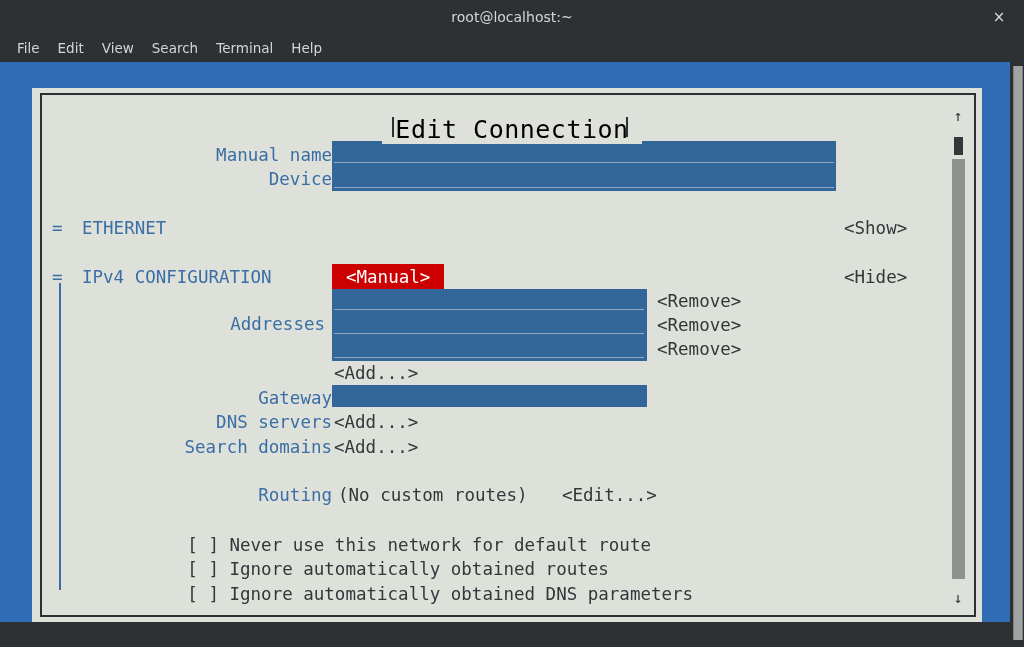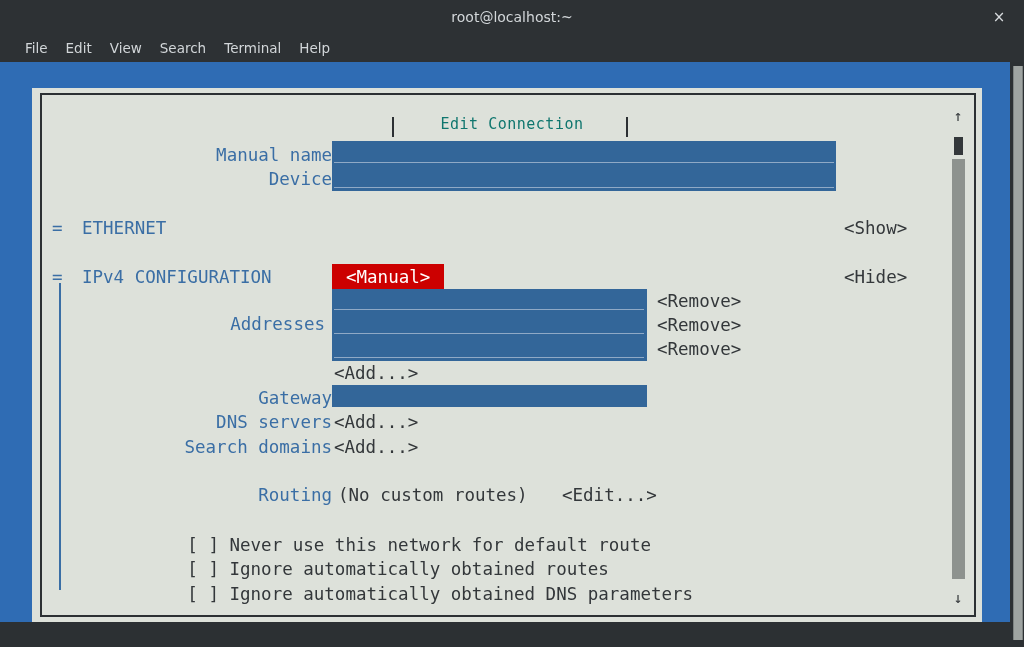--- a/index.html
+++ b/index.html
@@ -53,21 +53,21 @@
   .menubar {
     position: absolute;
     left: 0; top: 34px;
     width: 1024px; height: 28px;
     background: #2d3134;
   }
   .menubar-inner {
     display: flex;
     align-items: center;
     height: 28px;
-    padding-left: 16px;
+    padding-left: 8px;
   }
   .menu-item {
     color: #d2d6d9;
     font-family: "DejaVu Sans", "Liberation Sans", sans-serif;
     font-size: 13.5px;
     padding: 0 9px;
     line-height: 28px;
     cursor: default;
     white-space: nowrap;
   }
@@ -114,22 +114,22 @@
     width: 936px; height: 524px;
     background: #dde1da;
     border: 2px solid #2c3033;
     box-sizing: border-box;
   }
   .dialog-title {
     position: absolute;
     left: 340px; top: 20px;
     width: 260px;
     text-align: center;
-    color: #0f766e;
-    font-size: 15px;
+    color: #000000;
+    font-size: 25px;
     letter-spacing: 0.5px;
     background: #dde1da;
     z-index: 4;
   }
   .title-tick {
     position: absolute;
     top: 22px;
     width: 2px; height: 20px;
     background: #2c3033;
     z-index: 5;

